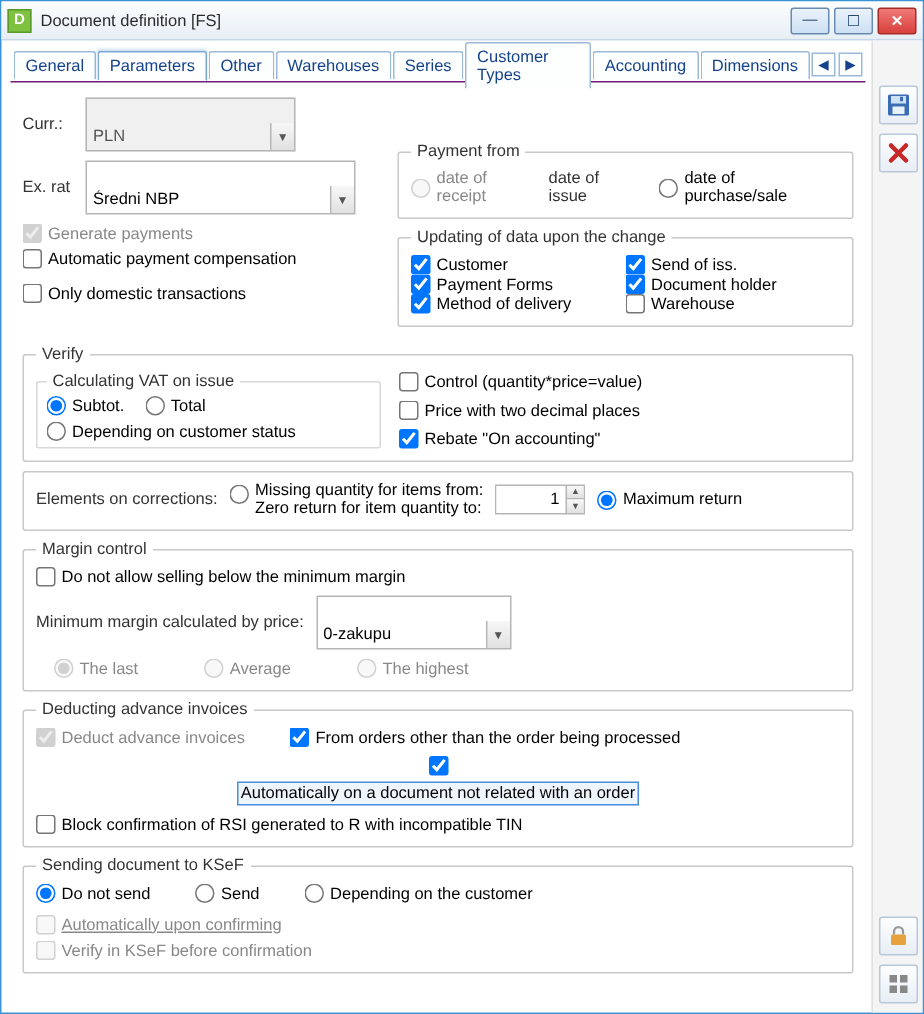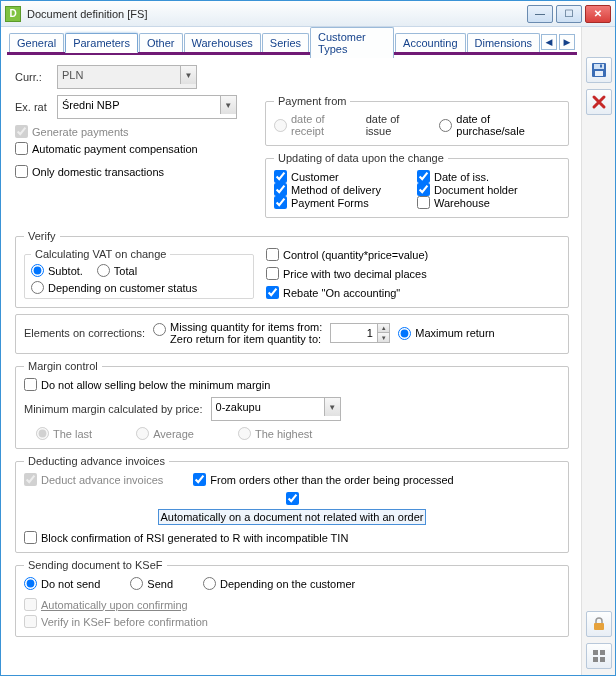--- a/index.html
+++ b/index.html
@@ -9,29 +9,29 @@
   .title-icon { width: 16px; height: 16px; background: #7fc241; border: 1px solid #5a9a2b; margin-right: 6px; display:flex; align-items:center; justify-content:center; color:#fff; font-weight:bold; font-size:10px;}
   .title-text { flex: 1; color: #2a2a2a; }
   .winbtns { display: flex; gap: 3px; }
   .winbtn { width: 26px; height: 18px; border: 1px solid #6a8bb0; background: linear-gradient(#eaf2fb,#cde0f4); border-radius: 2px; display:flex; align-items:center; justify-content:center; font-size:10px; color:#2a4a6a;}
   .winbtn.close { background: linear-gradient(#f07a77,#d9403c); border-color:#a52b27; color:#fff; font-weight:bold;}
   .body { position: absolute; top: 26px; left: 0; right: 0; bottom: 0; display: flex; }
   .main { flex: 1; padding: 4px 4px 4px 6px; position: relative; }
   .side { width: 34px; background: #f4f4f4; border-left: 1px solid #e0e0e0; display:flex; flex-direction:column; align-items:center; padding-top:30px; gap:6px;}
   .sidebtn { width:26px; height:26px; border:1px solid #b8c8da; background:linear-gradient(#fdfefe,#e8eef5); border-radius:2px; display:flex; align-items:center; justify-content:center;}
   .sidebtn svg { width:16px; height:16px; }
-  .tabs { display:flex; align-items:center; border-bottom:3px solid #701a75; height:24px; padding-left:2px; position:relative;}
+  .tabs { display:flex; align-items:center; border-bottom:1px solid #701a75; height:24px; padding-left:2px; position:relative;}
   .tab { padding: 3px 7px; border:1px solid #9bbad9; border-bottom:none; background:#fdfefe; margin-right:1px; color:#15428b; cursor:pointer; border-radius:2px 2px 0 0; position:relative; top:1px;}
   .tab.active { background:#fff; border-color:#7aa7d4; border-bottom:1px solid #fff; font-weight:normal; top:1px; box-shadow:0 -1px 2px rgba(120,170,220,.4);}
   .tabnav { margin-left:auto; display:flex; gap:2px; padding-right:2px;}
   .tabnav .nav { width:16px; height:16px; border:1px solid #9bbad9; background:#fdfefe; display:flex; align-items:center; justify-content:center; font-size:9px; color:#15428b;}
   .pane { padding: 10px 8px 8px 8px; }
   .row { display:flex; align-items:center; margin-bottom:6px; }
   .lbl { color:#333; }
-  .combo { display:flex; align-items:flex-start; border:1px solid #b5b5b5; background:#fff; height:24px; }
+  .combo { display:flex; align-items:flex-end; border:1px solid #b5b5b5; background:#fff; height:36px; }
   .combo.dis { background:#f0f0f0; color:#666;}
   .combo input { border:none; outline:none; padding:0 4px; height:18px; background:transparent; width:100%;}
   .combo .arrow { width:18px; height:18px; border-left:1px solid #b5b5b5; background:linear-gradient(#f7f7f7,#e1e1e1); display:flex; align-items:center; justify-content:center; font-size:8px; color:#555;}
   .chk, .rad { display:flex; align-items:center; gap:4px; }
   .chk input, .rad input { margin:0; width:13px; height:13px;}
   .dis { color:#888; }
   fieldset { border:1px solid #c8c8c8; border-radius:2px; margin:6px 0; padding:6px 8px 8px 8px;}
   legend { padding:0 4px; color:#333; font-size:11px;}
   .twocol { display:flex; }
   .col { flex:1; }
@@ -124,52 +124,52 @@
             <fieldset>
               <legend>Updating of data upon the change</legend>
               <div class="twocol">
                 <div class="col">
                   <label class="chk">
                       <input type="checkbox" checked="" style="">
                       <span>Customer</span>
                     </label>
                   <label class="chk">
                       <input type="checkbox" checked="" style="">
+                      <span>Payment Forms</span>
+                    </label>
+                  <label class="chk">
+                      <input type="checkbox" checked="" style="">
                       <span>Method of delivery</span>
-                    </label>
-                  <label class="chk">
-                      <input type="checkbox" checked="" style="">
-                      <span>Payment Forms</span>
                     </label>
                 </div>
                 <div class="col">
                   <label class="chk">
                       <input type="checkbox" checked="" style="">
-                      <span>Date of iss.</span>
+                      <span>Send of iss.</span>
                     </label>
                   <label class="chk">
                       <input type="checkbox" checked="" style="">
                       <span>Document holder</span>
                     </label>
                   <label class="chk">
                       <input type="checkbox" style="">
                       <span>Warehouse</span>
                     </label>
                 </div>
               </div>
             </fieldset>
           </div>
         </div>
 
         <fieldset>
           <legend>Verify</legend>
           <div class="twocol">
             <div class="col" style="flex:0 0 230px;">
               <fieldset style="border:1px solid #d8d8d8; padding:4px 6px; margin:0;">
-                <legend>Calculating VAT on change</legend>
+                <legend>Calculating VAT on issue</legend>
                 <div style="display:flex; gap:14px; margin-bottom:4px;">
                   <label class="rad">
                       <input type="radio" name="vat" checked="" style="">
                       <span>Subtot.</span>
                     </label>
                   <label class="rad">
                       <input type="radio" name="vat" style="">
                       <span>Total</span>
                     </label>
                 </div>

